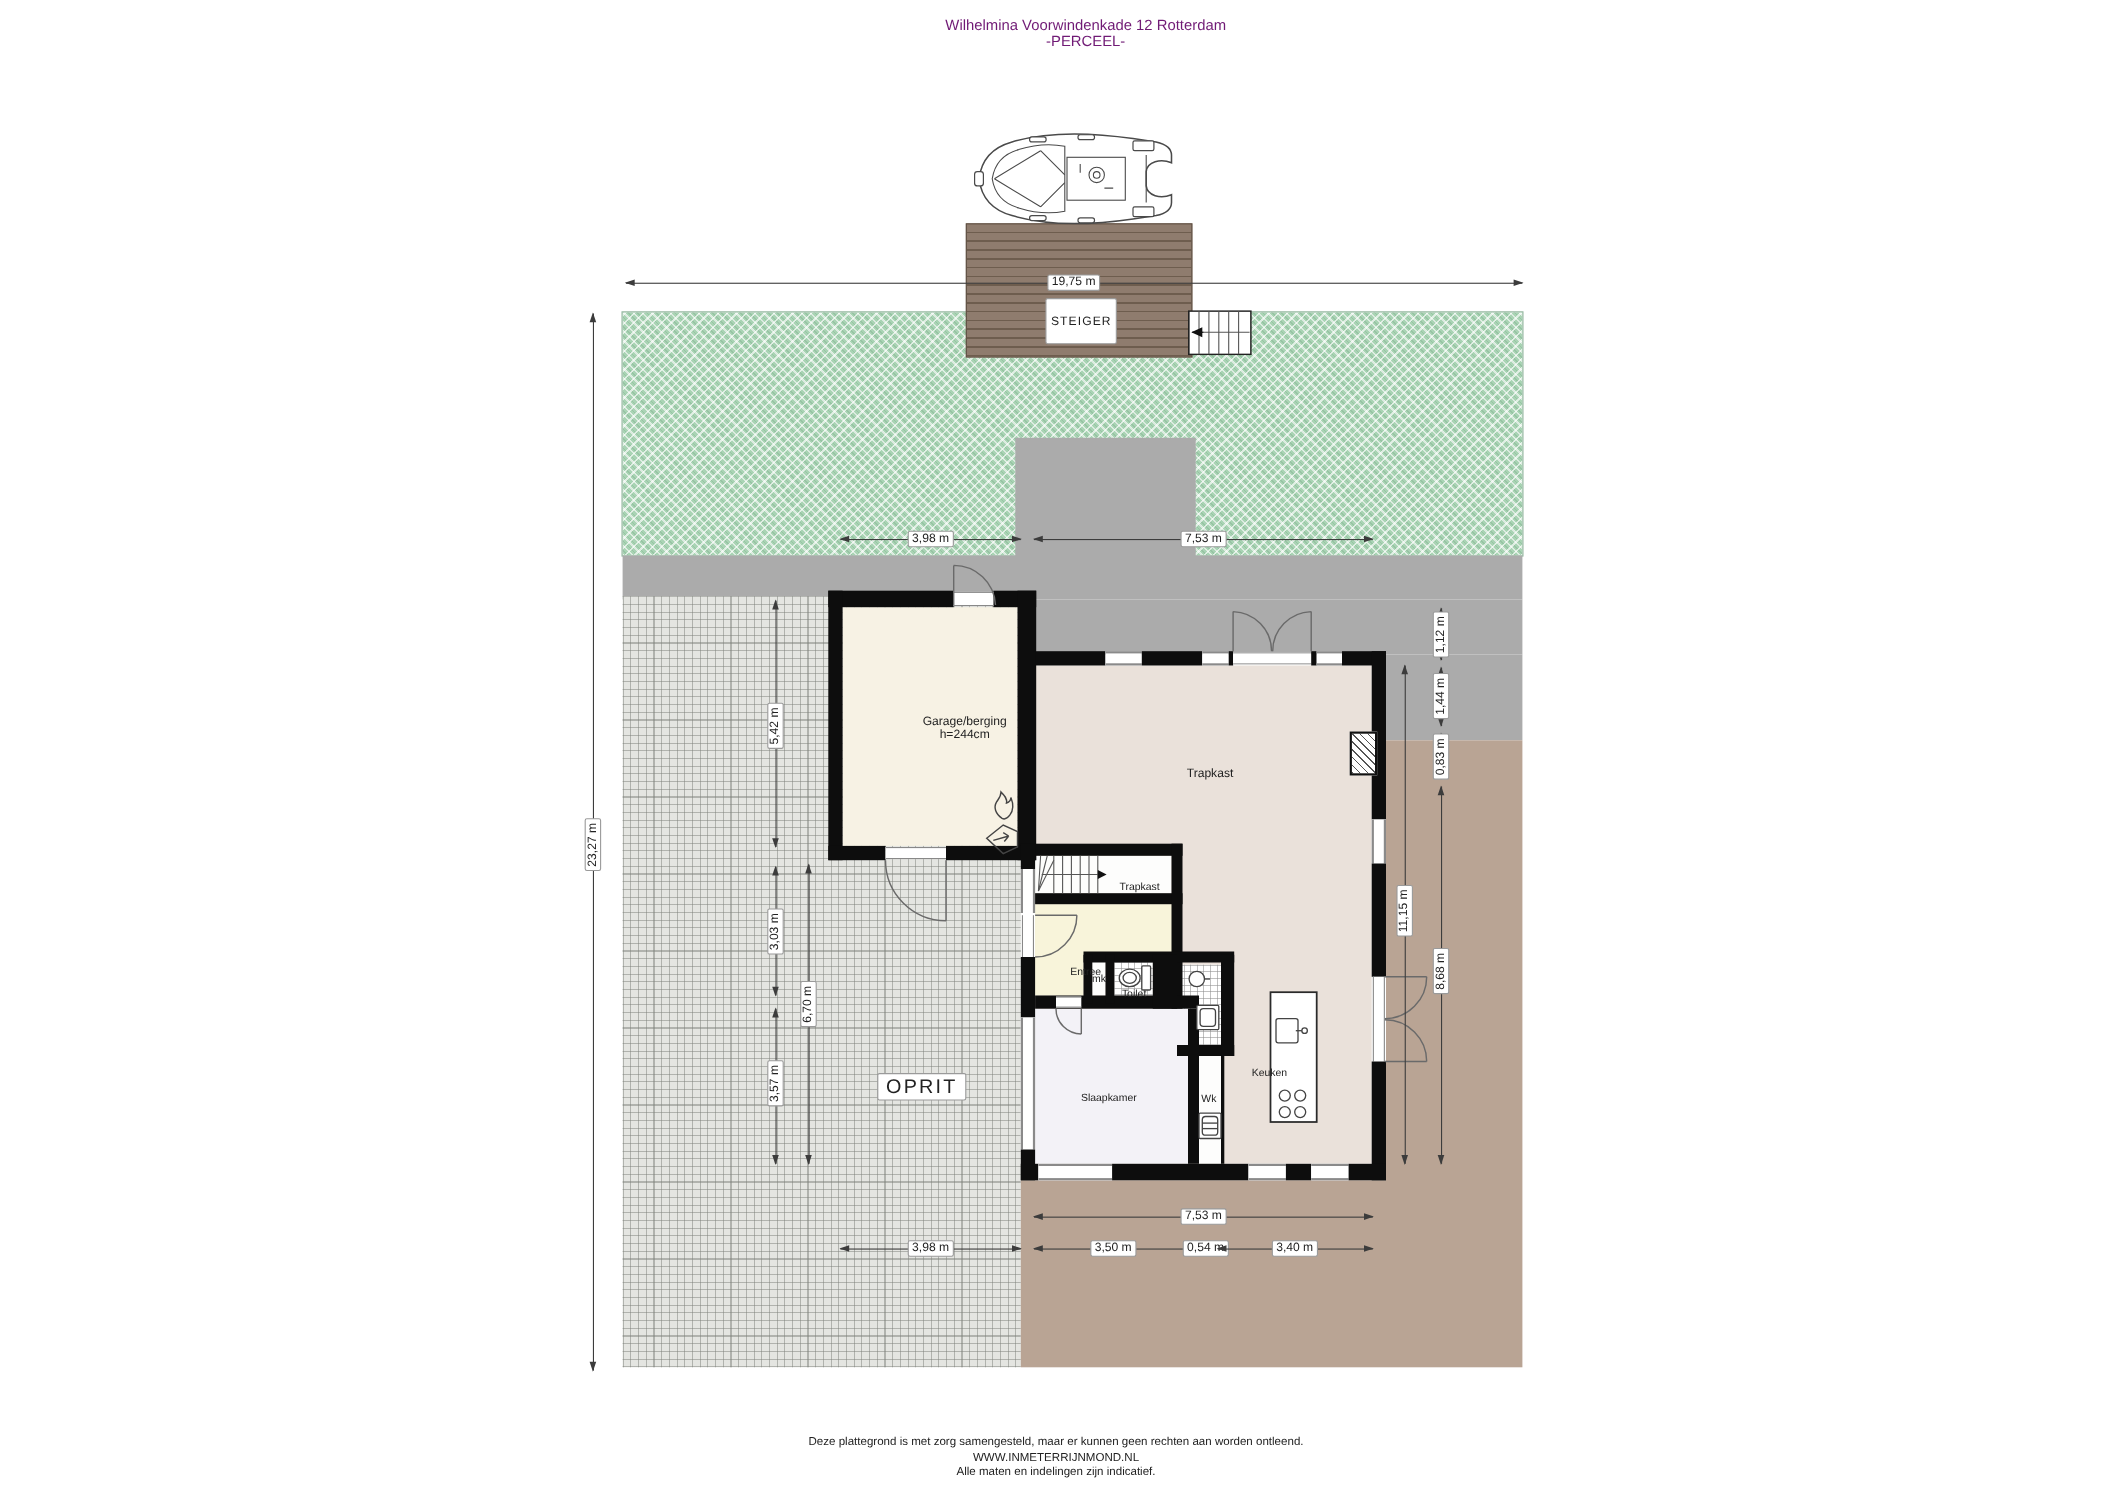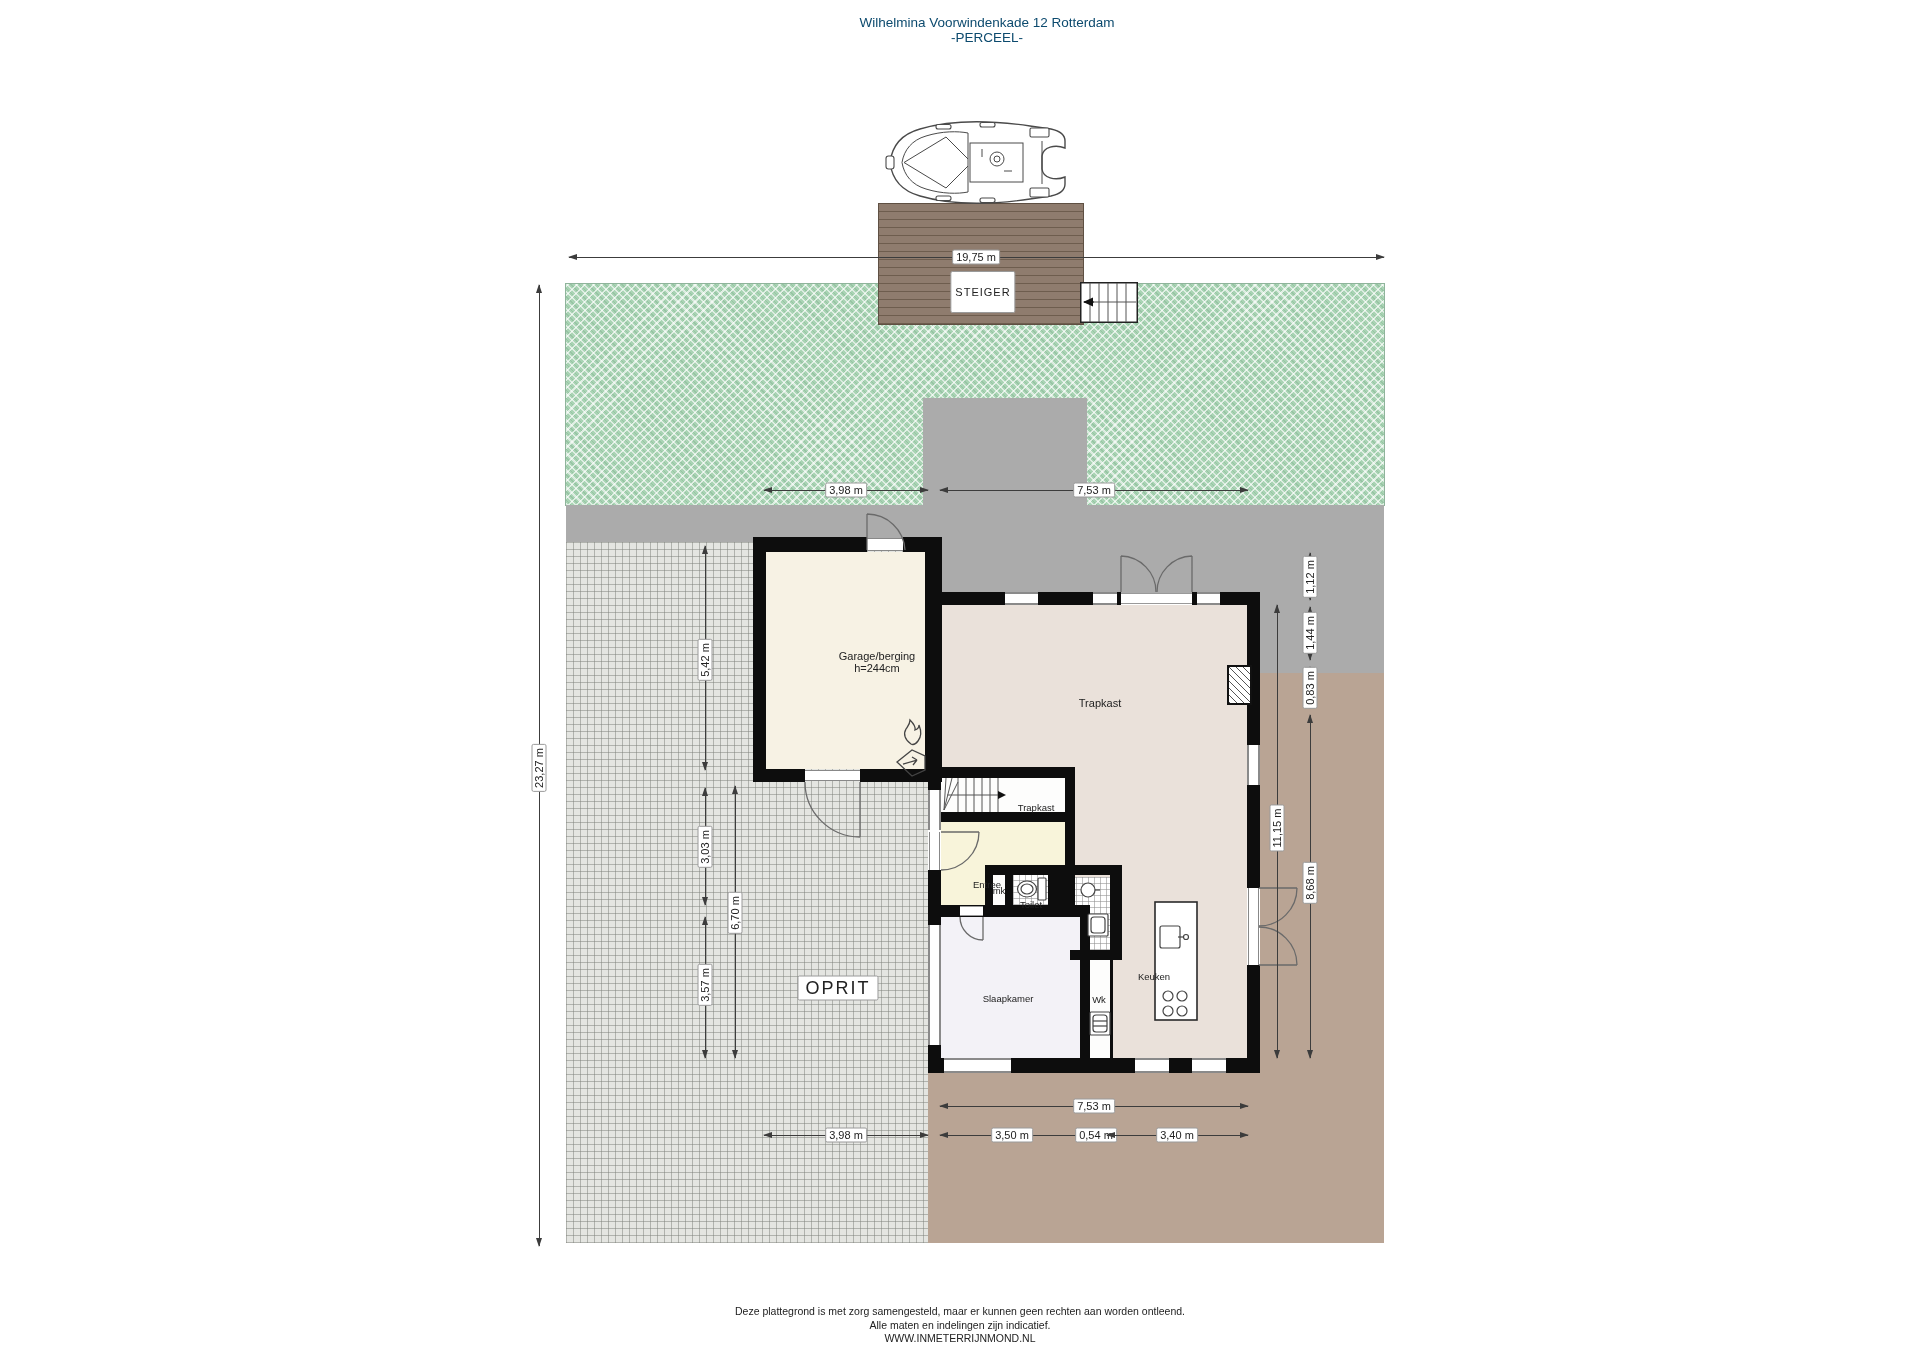--- a/index.html
+++ b/index.html
@@ -67,21 +67,21 @@
   .dlabel.rot{transform:translate(-50%,-50%) rotate(-90deg);}
   
   .rlabel{transform:translate(-50%,-50%);font-size:11px;color:#222;white-space:nowrap;text-align:center;}
   .rlabel.small{font-size:9.5px;}
   .boxlabel{
     transform:translate(-50%,-50%);
     background:#fff;border:1px solid #9a9a9a;border-radius:2px;
     font-size:11px;padding:14px 4px;white-space:nowrap;letter-spacing:1px;color:#222;
   }
   .oprit{font-size:18px;letter-spacing:2px;padding:1px 7px;}
-  .title{transform:translateX(-50%);text-align:center;font-size:13.5px;line-height:15px;color:#0c4a6e;}
+  .title{transform:translateX(-50%);text-align:center;font-size:13.5px;line-height:15px;color:#701a75;}
   .footer{left:0;width:100%;text-align:center;font-size:10.5px;line-height:13.5px;color:#222;}
   svg{display:block;}
 </style>
 </head>
 <body>
 
 <div class="page">
 
   <div class="abs title" style="left:987px;top:15px;">
     <div>Wilhelmina Voorwindenkade 12 Rotterdam</div>
@@ -328,17 +328,17 @@
   <div class="abs dlabel" style="left:846px;top:1135px;">3,98 m</div>
   <div class="abs dimh" style="left:940px;top:1135px;width:145px;"></div>
   <div class="abs dlabel" style="left:1012px;top:1135px;">3,50 m</div>
   <div class="abs dimh" style="left:1085px;top:1135px;width:22px;"></div>
   <div class="abs dlabel" style="left:1096px;top:1135px;">0,54 m</div>
   <div class="abs dimh" style="left:1107px;top:1135px;width:141px;"></div>
   <div class="abs dlabel" style="left:1177px;top:1135px;">3,40 m</div>
 
   <div class="abs footer" style="top:1305px;">
     <div>Deze plattegrond is met zorg samengesteld, maar er kunnen geen rechten aan worden ontleend.</div>
+    <div>WWW.INMETERRIJNMOND.NL</div>
     <div>Alle maten en indelingen zijn indicatief.</div>
-    <div>WWW.INMETERRIJNMOND.NL</div>
   </div>
 
 </div>
 
 </body></html>

